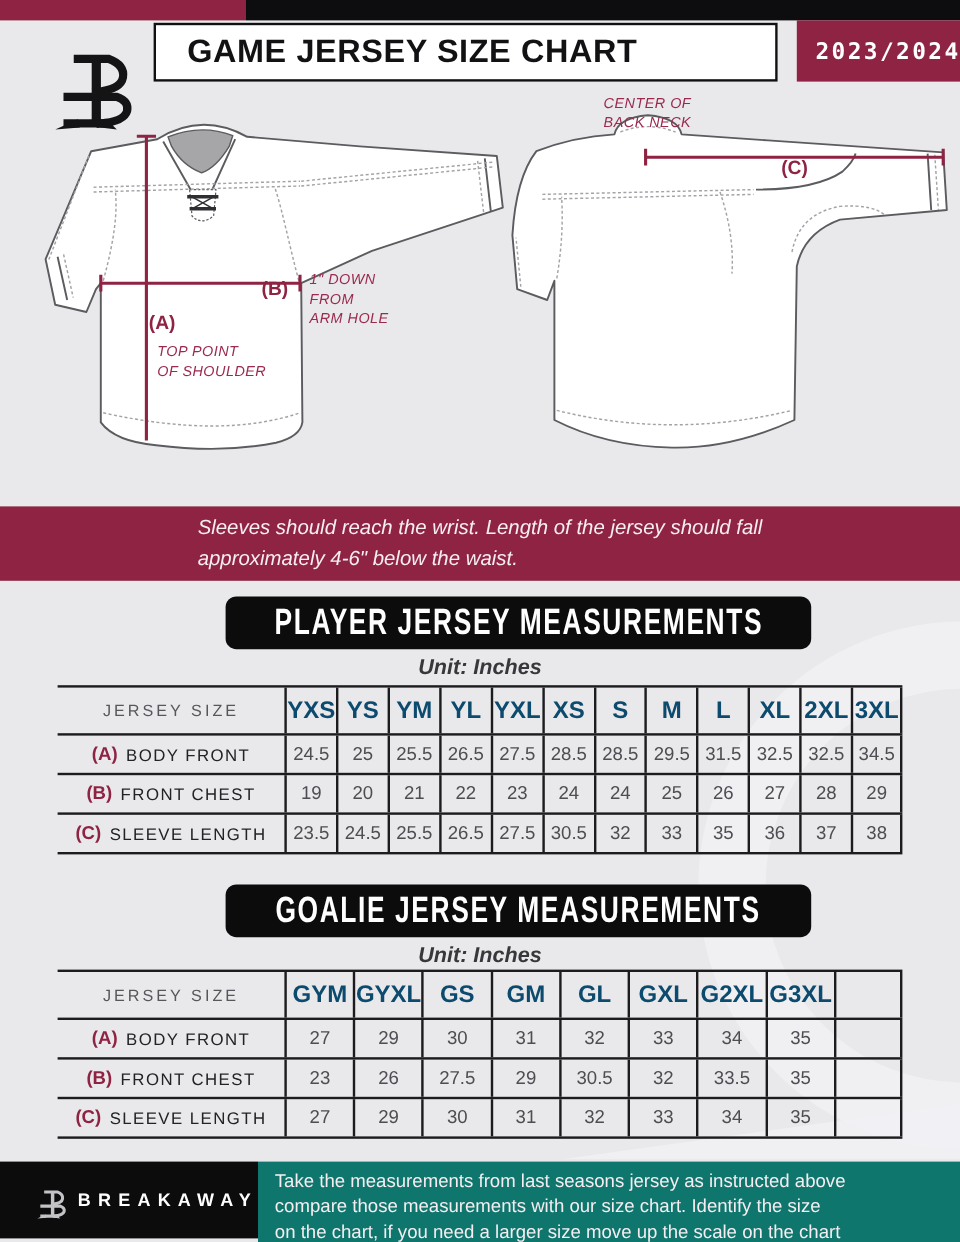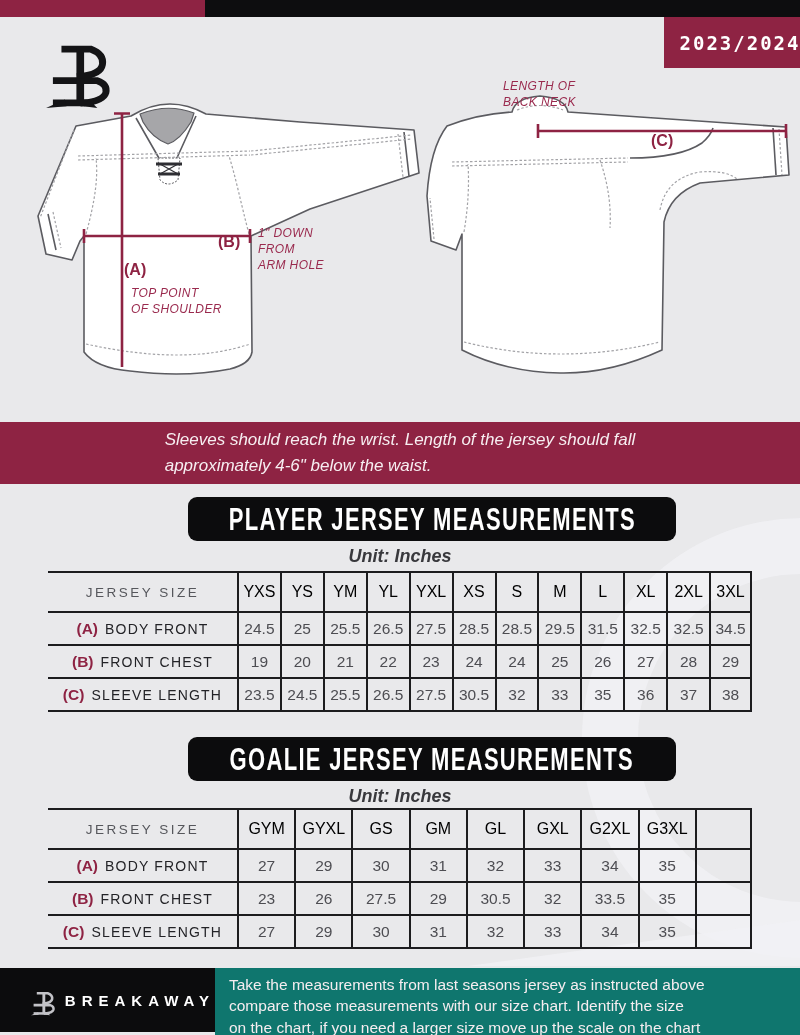--- a/index.html
+++ b/index.html
@@ -56,21 +56,21 @@
   .mrow.player{grid-template-columns:189px repeat(12,1fr);}
   .mrow.goalie{grid-template-columns:189px repeat(9,1fr);}
   .mcell{
     display:flex;align-items:center;justify-content:center;
     border-left:2px solid #1c1c1e;height:31px;box-sizing:border-box;overflow:hidden;
   }
   .mrow.head .mcell{height:38px;}
   .mcell.label-cell{border-left:none;}
   .mcell:last-child{border-right:2px solid #1c1c1e;}
   .size-col-title{font-size:13.5px;letter-spacing:2.5px;color:#56575c;}
-  .head-cell{font-weight:normal;font-size:16px;color:#000000;}
+  .head-cell{font-weight:bold;font-size:20px;color:#0c4a6e;}
   .value-cell{font-size:15.5px;color:#4d4d52;}
   .row-label .rowkey{font-weight:bold;font-size:15.5px;color:#8e2343;margin-right:7px;}
   .row-label .rowname{font-size:14px;letter-spacing:1.2px;color:#232327;}
   
   .watermark{position:absolute;left:0;top:0;width:800px;height:1035px;z-index:1;}
   
   .footer-black{
     position:absolute;left:0;top:968px;width:215px;height:64px;background:#0c0c0d;z-index:4;
     display:flex;align-items:center;justify-content:flex-end;gap:9px;
   }
@@ -98,20 +98,23 @@
     <g stroke="currentColor" fill="none" stroke-linecap="square">
       <path d="M44,34 L74,34 Q90,40 88,52 Q86,64 62,66" stroke-width="8"></path>
       <path d="M62,36 L62,66" stroke-width="9"></path>
       <path d="M34,71 L82,71 Q94,75 92,85 Q89,95 66,97" stroke-width="8"></path>
       <path d="M62,73 L62,95" stroke-width="9"></path>
       <path d="M34,97 L74,97" stroke-width="8"></path>
     </g>
     <path d="M44,93 L22,103 L46,101 Z" fill="currentColor"></path>
     <path d="M72,93 L82,103 L66,101 Z" fill="currentColor"></path>
   </svg>
+  <div class="title-box">
+    <span class="title">GAME JERSEY SIZE CHART</span>
+  </div>
   <div class="season-box">
     <span class="season">2023/2024</span>
   </div>
 
   <svg class="diagram" viewBox="0 0 800 348">
 
     <g fill="#ffffff" stroke="#5b5b60" stroke-width="1.6" stroke-linejoin="round">
       <path d="M131,38 L76,48 L38,138 L46,176 L72,182 L80,163 L84,158 L84,274
                Q96,290 130,293 Q185,300 230,291 Q250,286 252,274 L251,158
                L310,131 L404,100 L419,95 L414,52 L300,44 L206,36 Q168,15 131,38 Z"></path>
@@ -161,21 +164,21 @@
   </svg>
 
   <div class="diag-label" style="left:124px;top:261px;">(A)</div>
   <div class="diag-note" style="left:131px;top:286px;">TOP POINT
 OF SHOULDER</div>
   <div class="diag-label" style="left:218px;top:233px;">(B)</div>
   <div class="diag-note" style="left:258px;top:226px;">1" DOWN
 FROM
 ARM HOLE</div>
   <div class="diag-label" style="left:651px;top:132px;">(C)</div>
-  <div class="diag-note" style="left:503px;top:79px;">LENGTH OF
+  <div class="diag-note" style="left:503px;top:79px;">CENTER OF
 BACK NECK</div>
 
   <div class="notice">Sleeves should reach the wrist. Length of the jersey should fall
 approximately 4-6" below the waist.</div>
 
   <div class="section-banner" style="top:497px;">
     <span>PLAYER JERSEY MEASUREMENTS</span>
   </div>
   <div class="unit" style="top:546px;">Unit: Inches</div>
   <div class="mtable" style="top:571px;" id="player-table">

